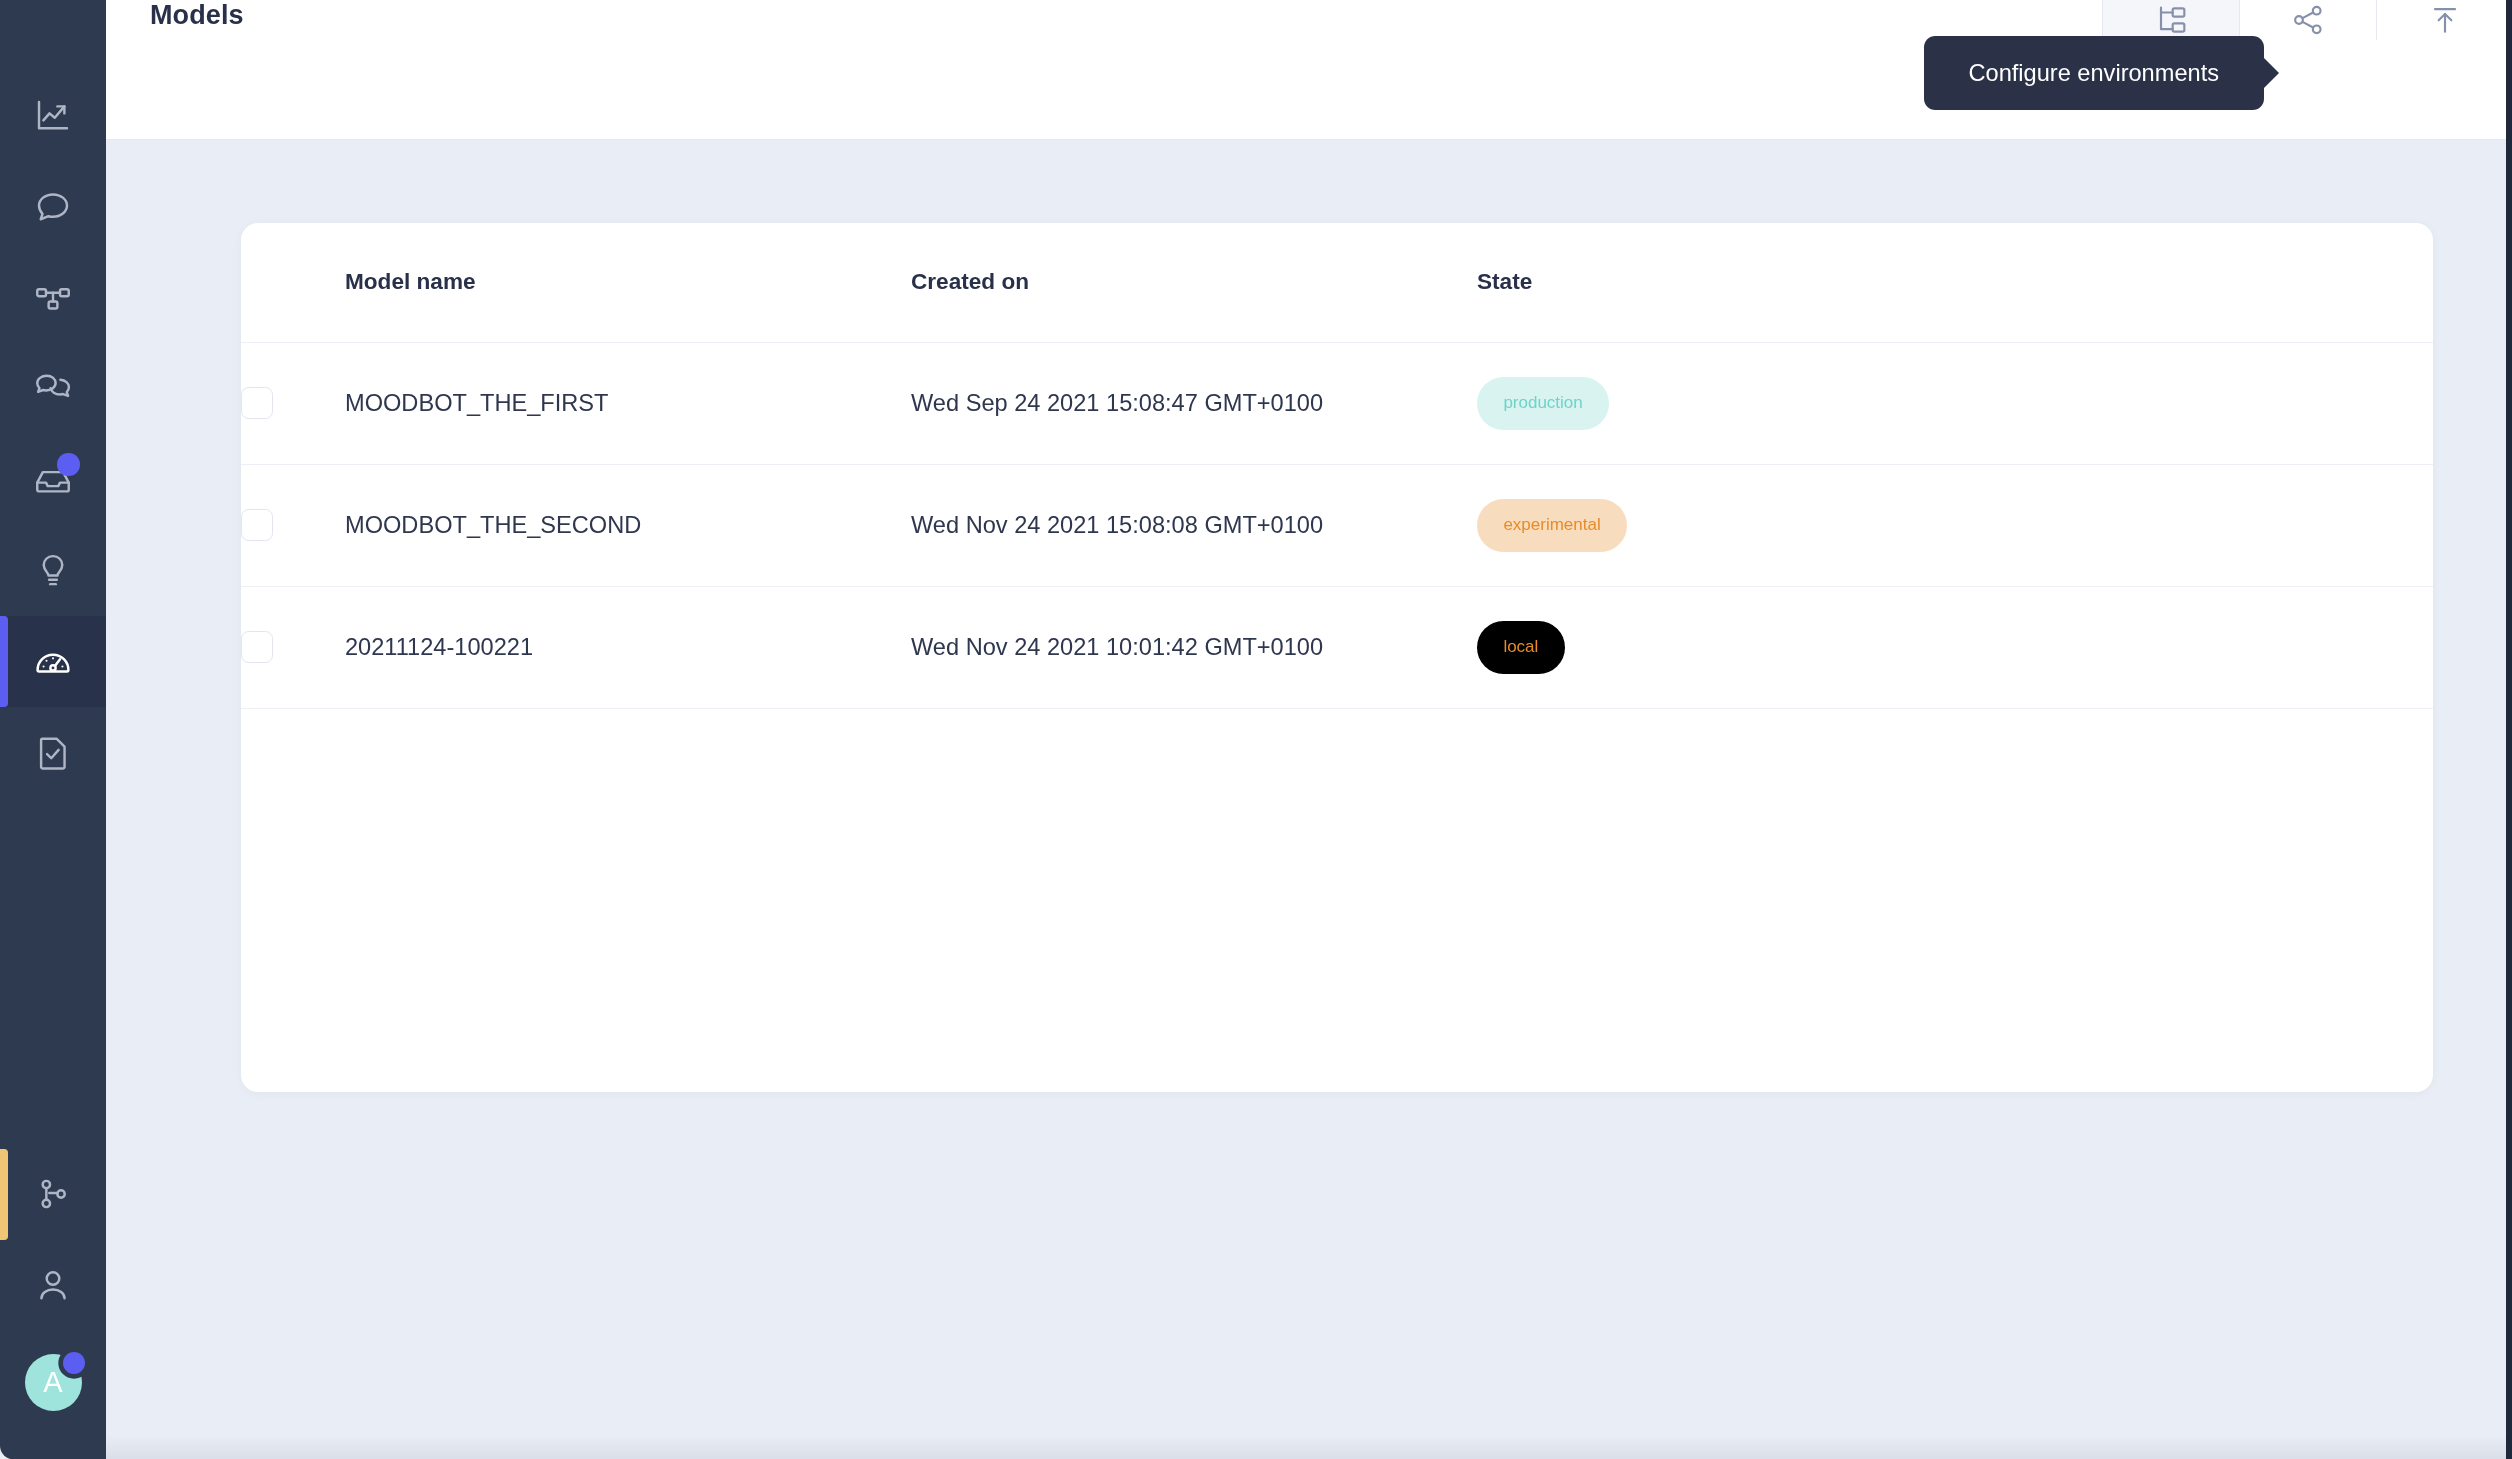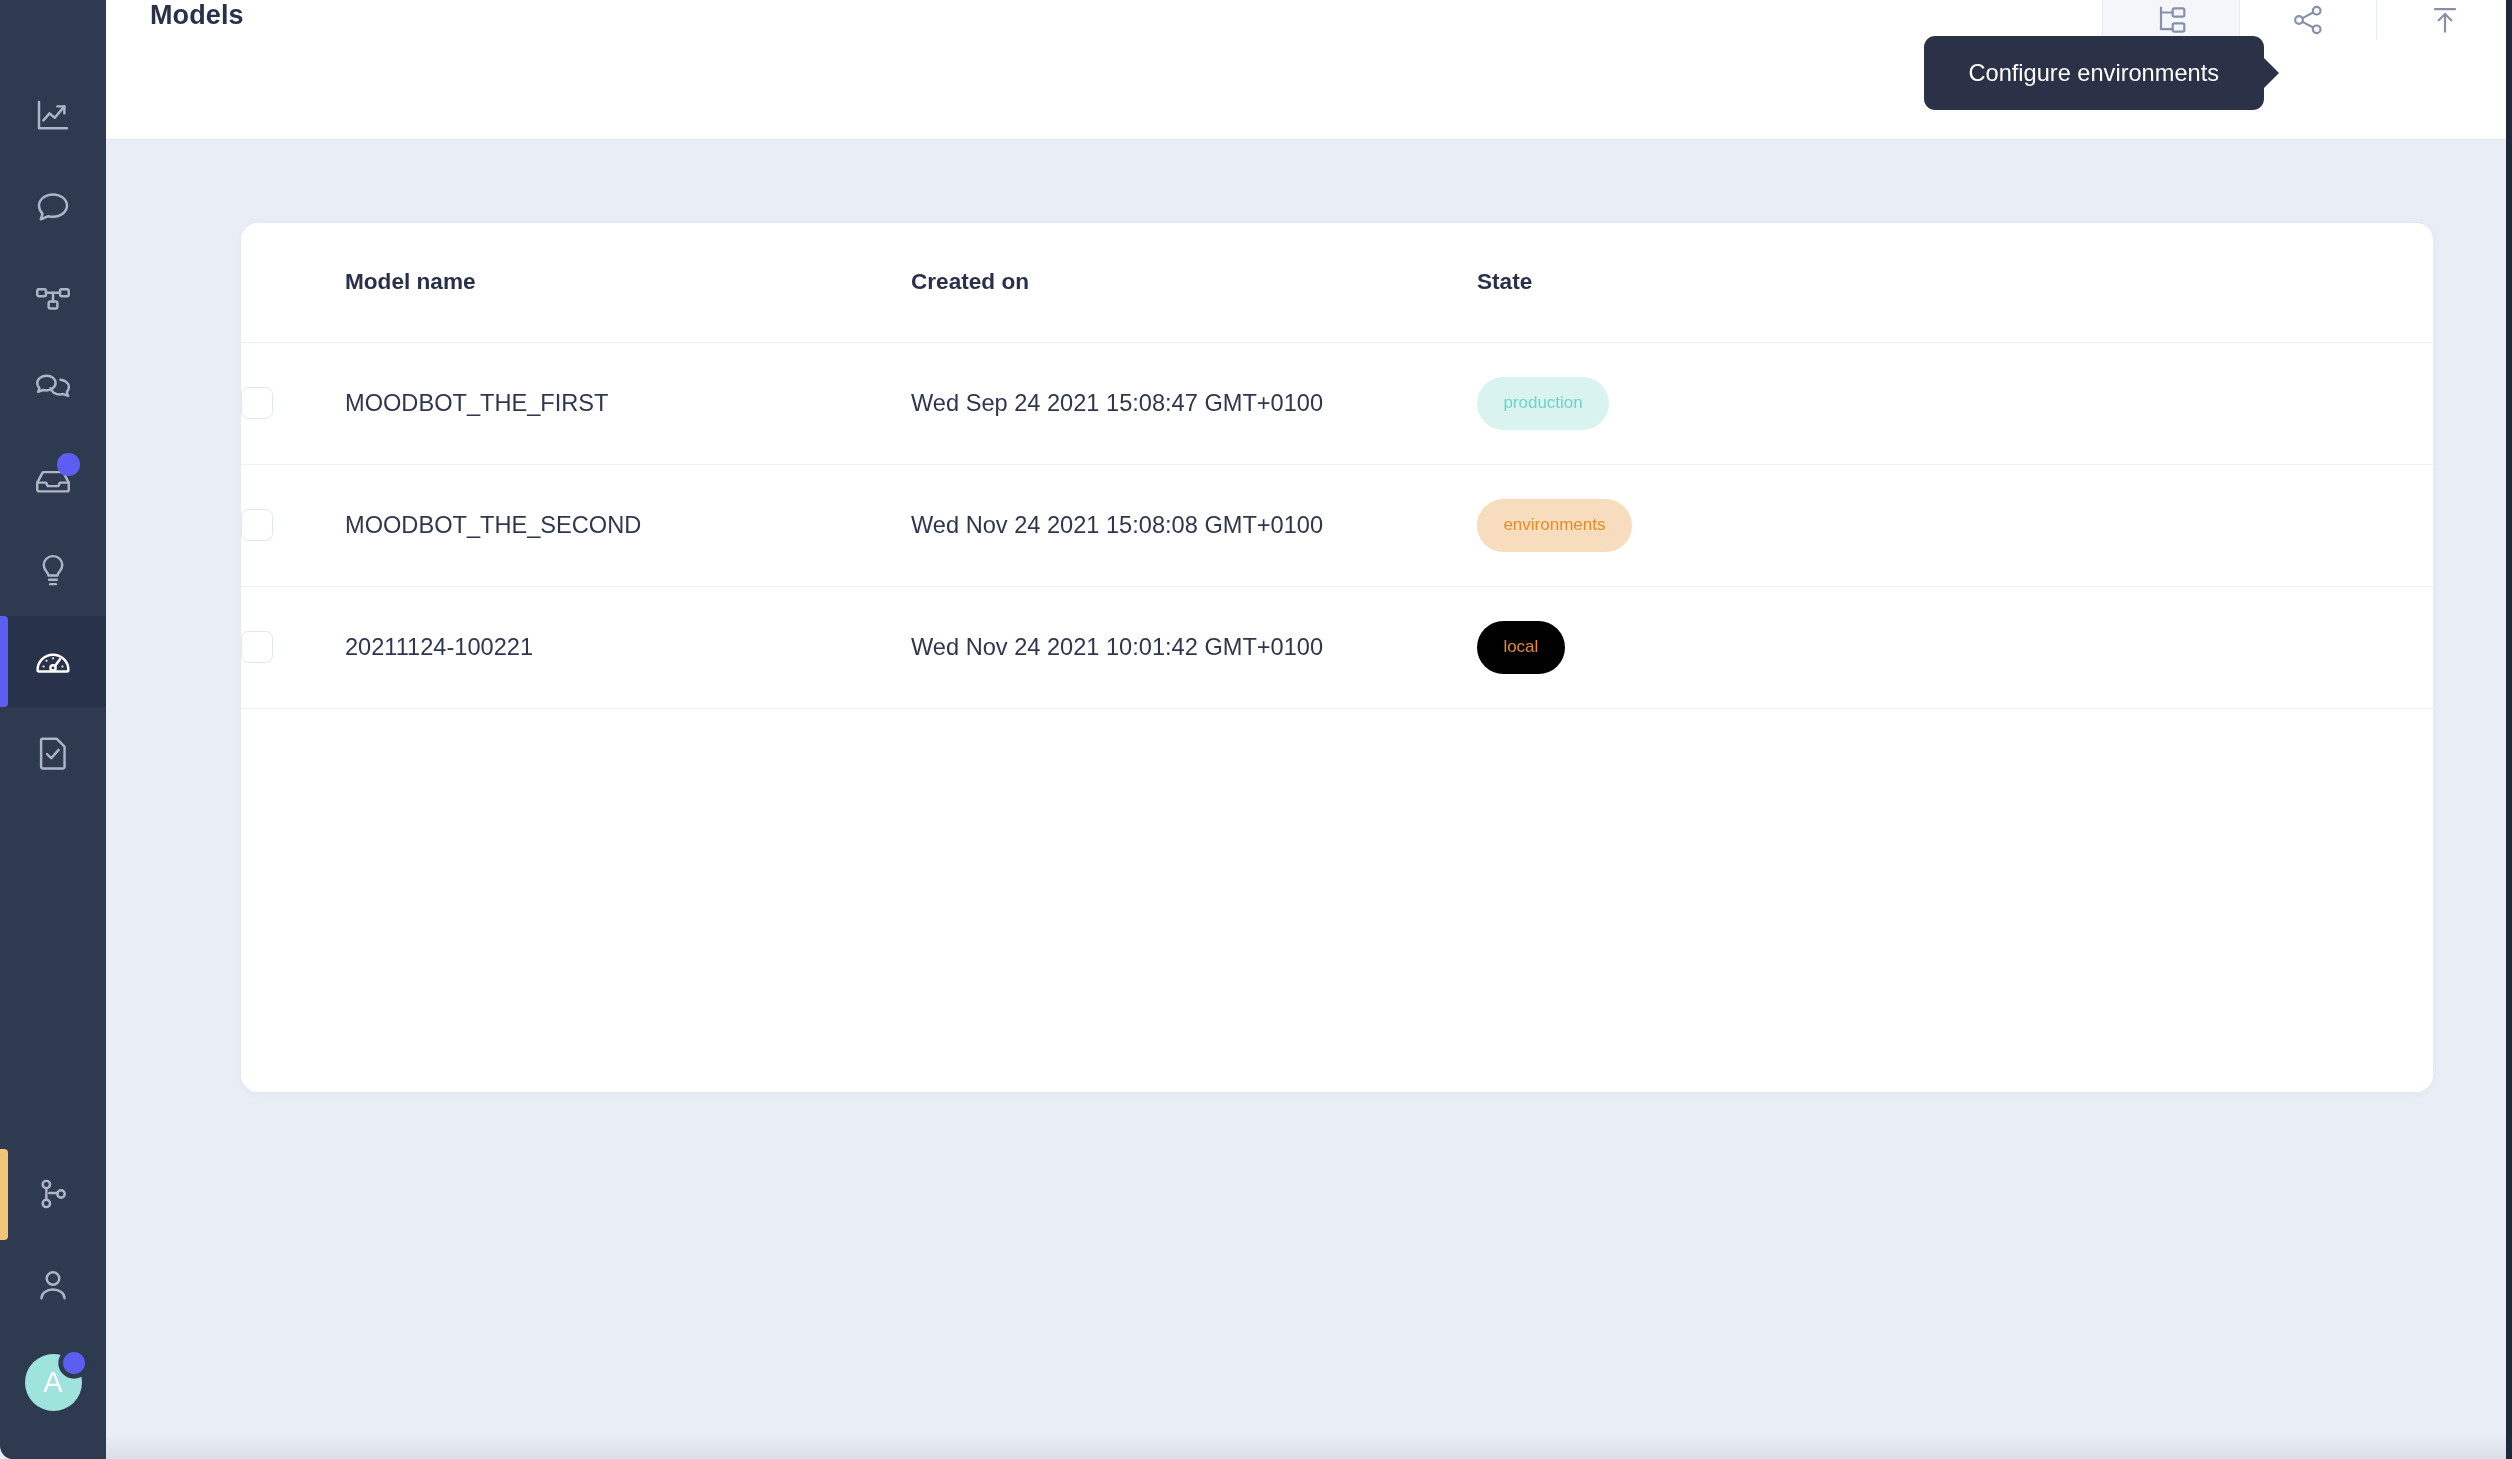--- a/index.html
+++ b/index.html
@@ -428,21 +428,21 @@
               </td>
             </tr>
 
             <tr>
               <td class="cell-pad-check">
                 <span class="checkbox"></span>
               </td>
               <td class="cell-pad-name">MOODBOT_THE_SECOND</td>
               <td class="cell-pad-date">Wed Nov 24 2021 15:08:08 GMT+0100</td>
               <td class="cell-pad-state">
-                <span class="badge experimental">environments</span>
+                <span class="badge experimental">experimental</span>
               </td>
             </tr>
 
             <tr>
               <td class="cell-pad-check">
                 <span class="checkbox"></span>
               </td>
               <td class="cell-pad-name">20211124-100221</td>
               <td class="cell-pad-date">Wed Nov 24 2021 10:01:42 GMT+0100</td>
               <td class="cell-pad-state">

